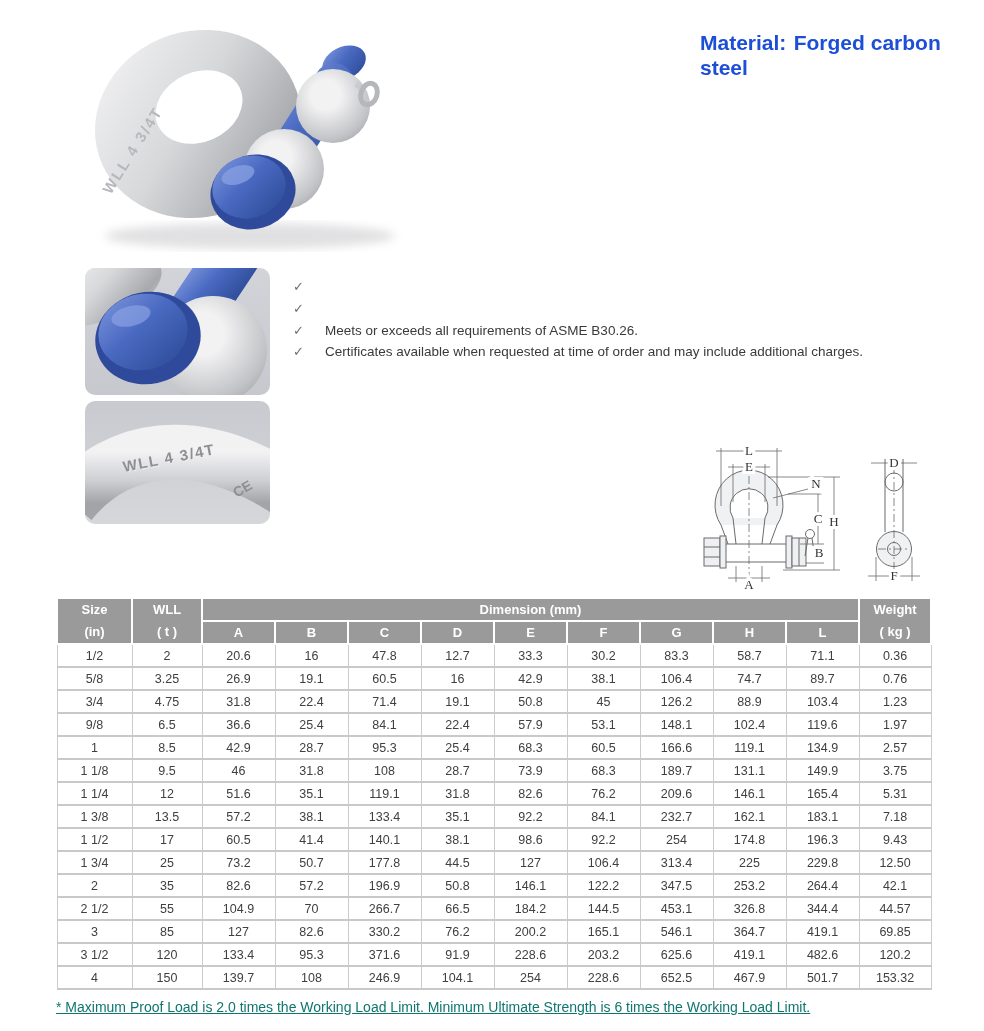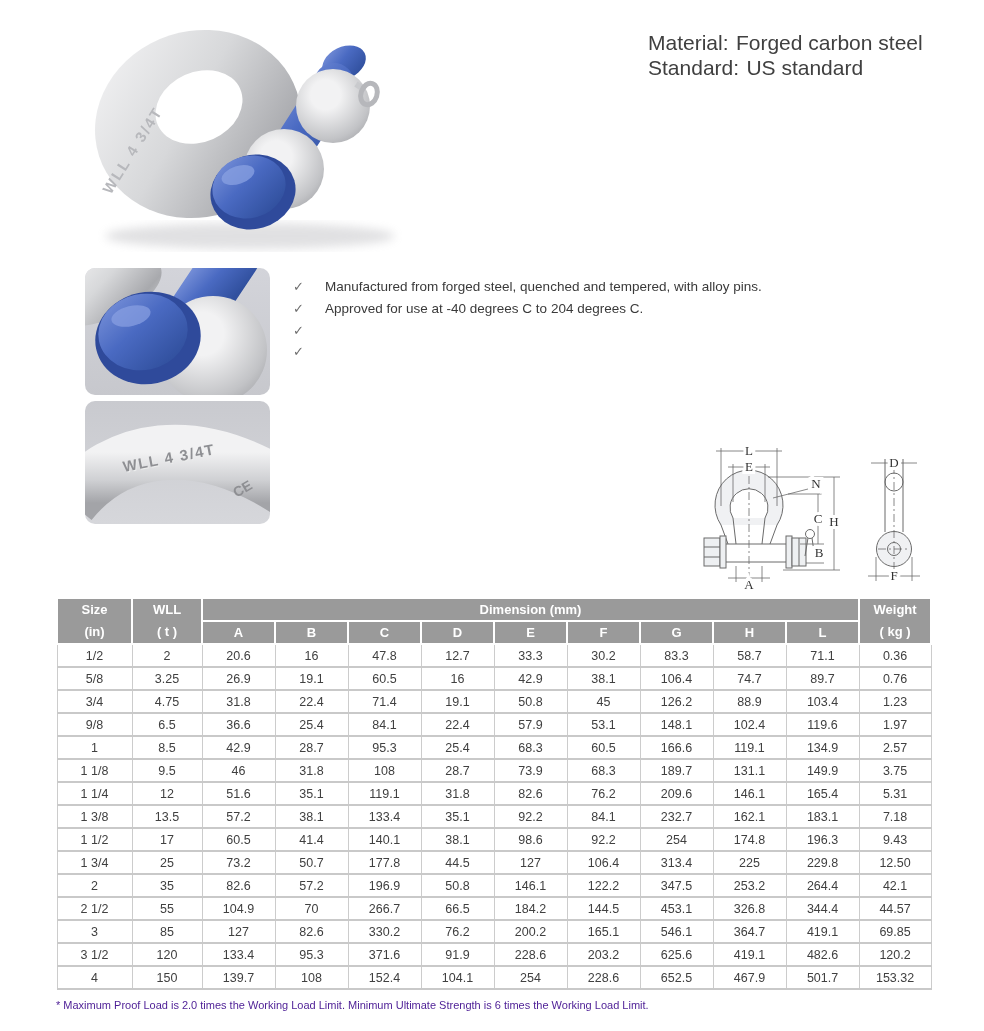--- a/index.html
+++ b/index.html
@@ -2,21 +2,21 @@
 <html lang="en"><head>
 <meta charset="utf-8">
 <style>
   html,body{margin:0;padding:0;}
   body{
     width:984px;height:1031px;position:relative;background:#ffffff;
     font-family:"Liberation Sans",sans-serif;color:#3a3a3a;overflow:hidden;
   }
   
   .product-photo{position:absolute;left:85px;top:5px;width:335px;height:255px;}
-  .material-info{position:absolute;left:648px;top:30px;font-size:21px;line-height:25px;color:#404040;}
+  .material-info{position:absolute;left:700px;top:30px;font-size:21px;line-height:25px;color:#1d4ed8;font-weight:bold;}
   .material-info .lbl{margin-right:0.35em;}
   
   .detail-images{position:absolute;left:85px;top:268px;width:185px;}
   .detail-img{display:block;width:185px;border-radius:10px;overflow:hidden;}
   .detail-img + .detail-img{margin-top:6px;}
   
   .features{position:absolute;left:293px;top:276px;width:600px;}
   .feature-list{list-style:none;margin:0;padding:0;}
   .feature-item{display:flex;align-items:flex-start;font-size:13.5px;color:#3a3a3a;line-height:21.8px;}
   .check-icon{width:32px;flex:0 0 32px;color:#6e6e6e;font-size:13px;}
@@ -30,21 +30,21 @@
     background:#9a9a9a;color:#ffffff;border:2px solid #ffffff;
     font-size:13px;font-weight:bold;padding:0;height:21px;line-height:21px;
   }
   table.spec th .th-line{line-height:22px;height:22px;}
   table.spec td{
     background:#ffffff;color:#404040;text-align:center;font-size:12.5px;
     height:21px;padding:0;
     border-left:1px solid #cccccc;border-right:1px solid #cccccc;
     border-top:2px solid #c9c9c9;border-bottom:2px solid #c9c9c9;
   }
-  .footnote{position:absolute;left:56px;top:999px;font-size:11px;color:#4c1d95;}
+  .footnote{position:absolute;left:56px;top:999px;font-size:14px;color:#0f766e;text-decoration:underline;}
 </style>
 </head>
 <body>
 
 <div class="product-photo">
   <svg width="335" height="255" viewBox="0 0 335 255">
     <defs>
       <linearGradient id="gSilver" x1="0" y1="0" x2="1" y2="1">
         <stop offset="0" stop-color="#f6f6f7"></stop>
           <stop offset="0.45" stop-color="#d7d8da"></stop>
@@ -78,23 +78,20 @@
     <ellipse cx="153" cy="170" rx="17" ry="9" fill="#8aa1e2" opacity="0.75" transform="rotate(-18 153 170)"></ellipse>
     <line x1="271" y1="79" x2="280" y2="85" stroke="#c9cacd" stroke-width="6"></line>
     <ellipse cx="284" cy="89" rx="8" ry="11" fill="none" stroke="#b6b7bb" stroke-width="5" transform="rotate(18 284 89)"></ellipse>
   </svg>
 </div>
 
 <div class="material-info">
   <div>
     <span class="lbl">Material:</span><span>Forged carbon steel</span>
   </div>
-  <div>
-    <span class="lbl">Standard:</span><span>US standard</span>
-  </div>
 </div>
 
 <div class="detail-images">
   <svg class="detail-img" width="185" height="127" viewBox="0 0 185 127">
     <defs>
       <linearGradient id="gBg1" x1="0" y1="0" x2="0" y2="1">
         <stop offset="0" stop-color="#d3d4da"></stop>
           <stop offset="1" stop-color="#c7c8cd"></stop>
       </linearGradient>
     </defs>
@@ -123,31 +120,31 @@
     <text x="86" y="63" transform="rotate(-11 86 63)" text-anchor="middle" font-size="15" font-weight="bold" fill="#eceded" letter-spacing="1.5">WLL 4 3/4T</text>
     <text x="85" y="62" transform="rotate(-11 85 62)" text-anchor="middle" font-size="15" font-weight="bold" fill="#8e8f93" letter-spacing="1.5">WLL 4 3/4T</text>
     <text x="160" y="92" transform="rotate(-30 160 92)" text-anchor="middle" font-size="14" font-weight="bold" fill="#8e8f93">CE</text>
   </svg>
 </div>
 
 <div class="features">
   <ul class="feature-list">
       <li class="feature-item">
         <span class="check-icon">✓</span>
-        <span>Manufactured from forged steel, quenched and tempered, with alloy pins.</span>
-      </li>
-      <li class="feature-item">
-        <span class="check-icon">✓</span>
-        <span>Approved for use at -40 degrees C to 204 degrees C.</span>
       </li>
       <li class="feature-item">
         <span class="check-icon">✓</span>
       </li>
       <li class="feature-item">
         <span class="check-icon">✓</span>
+        <span>Meets or exceeds all requirements of ASME B30.26.</span>
+      </li>
+      <li class="feature-item">
+        <span class="check-icon">✓</span>
+        <span>Certificates available when requested at time of order and may include additional charges.</span>
       </li>
     </ul>
 </div>
 
 <div class="diagrams">
   <svg width="292" height="163" viewBox="0 0 292 163" stroke="#6b6b6b" stroke-width="1" fill="none">
 
     <g>
       <path d="M 33 93 A 34 35 0 1 1 89 93" fill="#f0f1f3"></path>
       <path d="M 45 86 A 19 19 0 1 1 77 86" fill="#ffffff"></path>
@@ -452,21 +449,21 @@
           <td>625.6</td>
           <td>419.1</td>
           <td>482.6</td>
           <td>120.2</td>
         </tr>
         <tr>
           <td>4</td>
           <td>150</td>
           <td>139.7</td>
           <td>108</td>
-          <td>152.4</td>
+          <td>246.9</td>
           <td>104.1</td>
           <td>254</td>
           <td>228.6</td>
           <td>652.5</td>
           <td>467.9</td>
           <td>501.7</td>
           <td>153.32</td>
         </tr>
       </tbody>
   </table>

